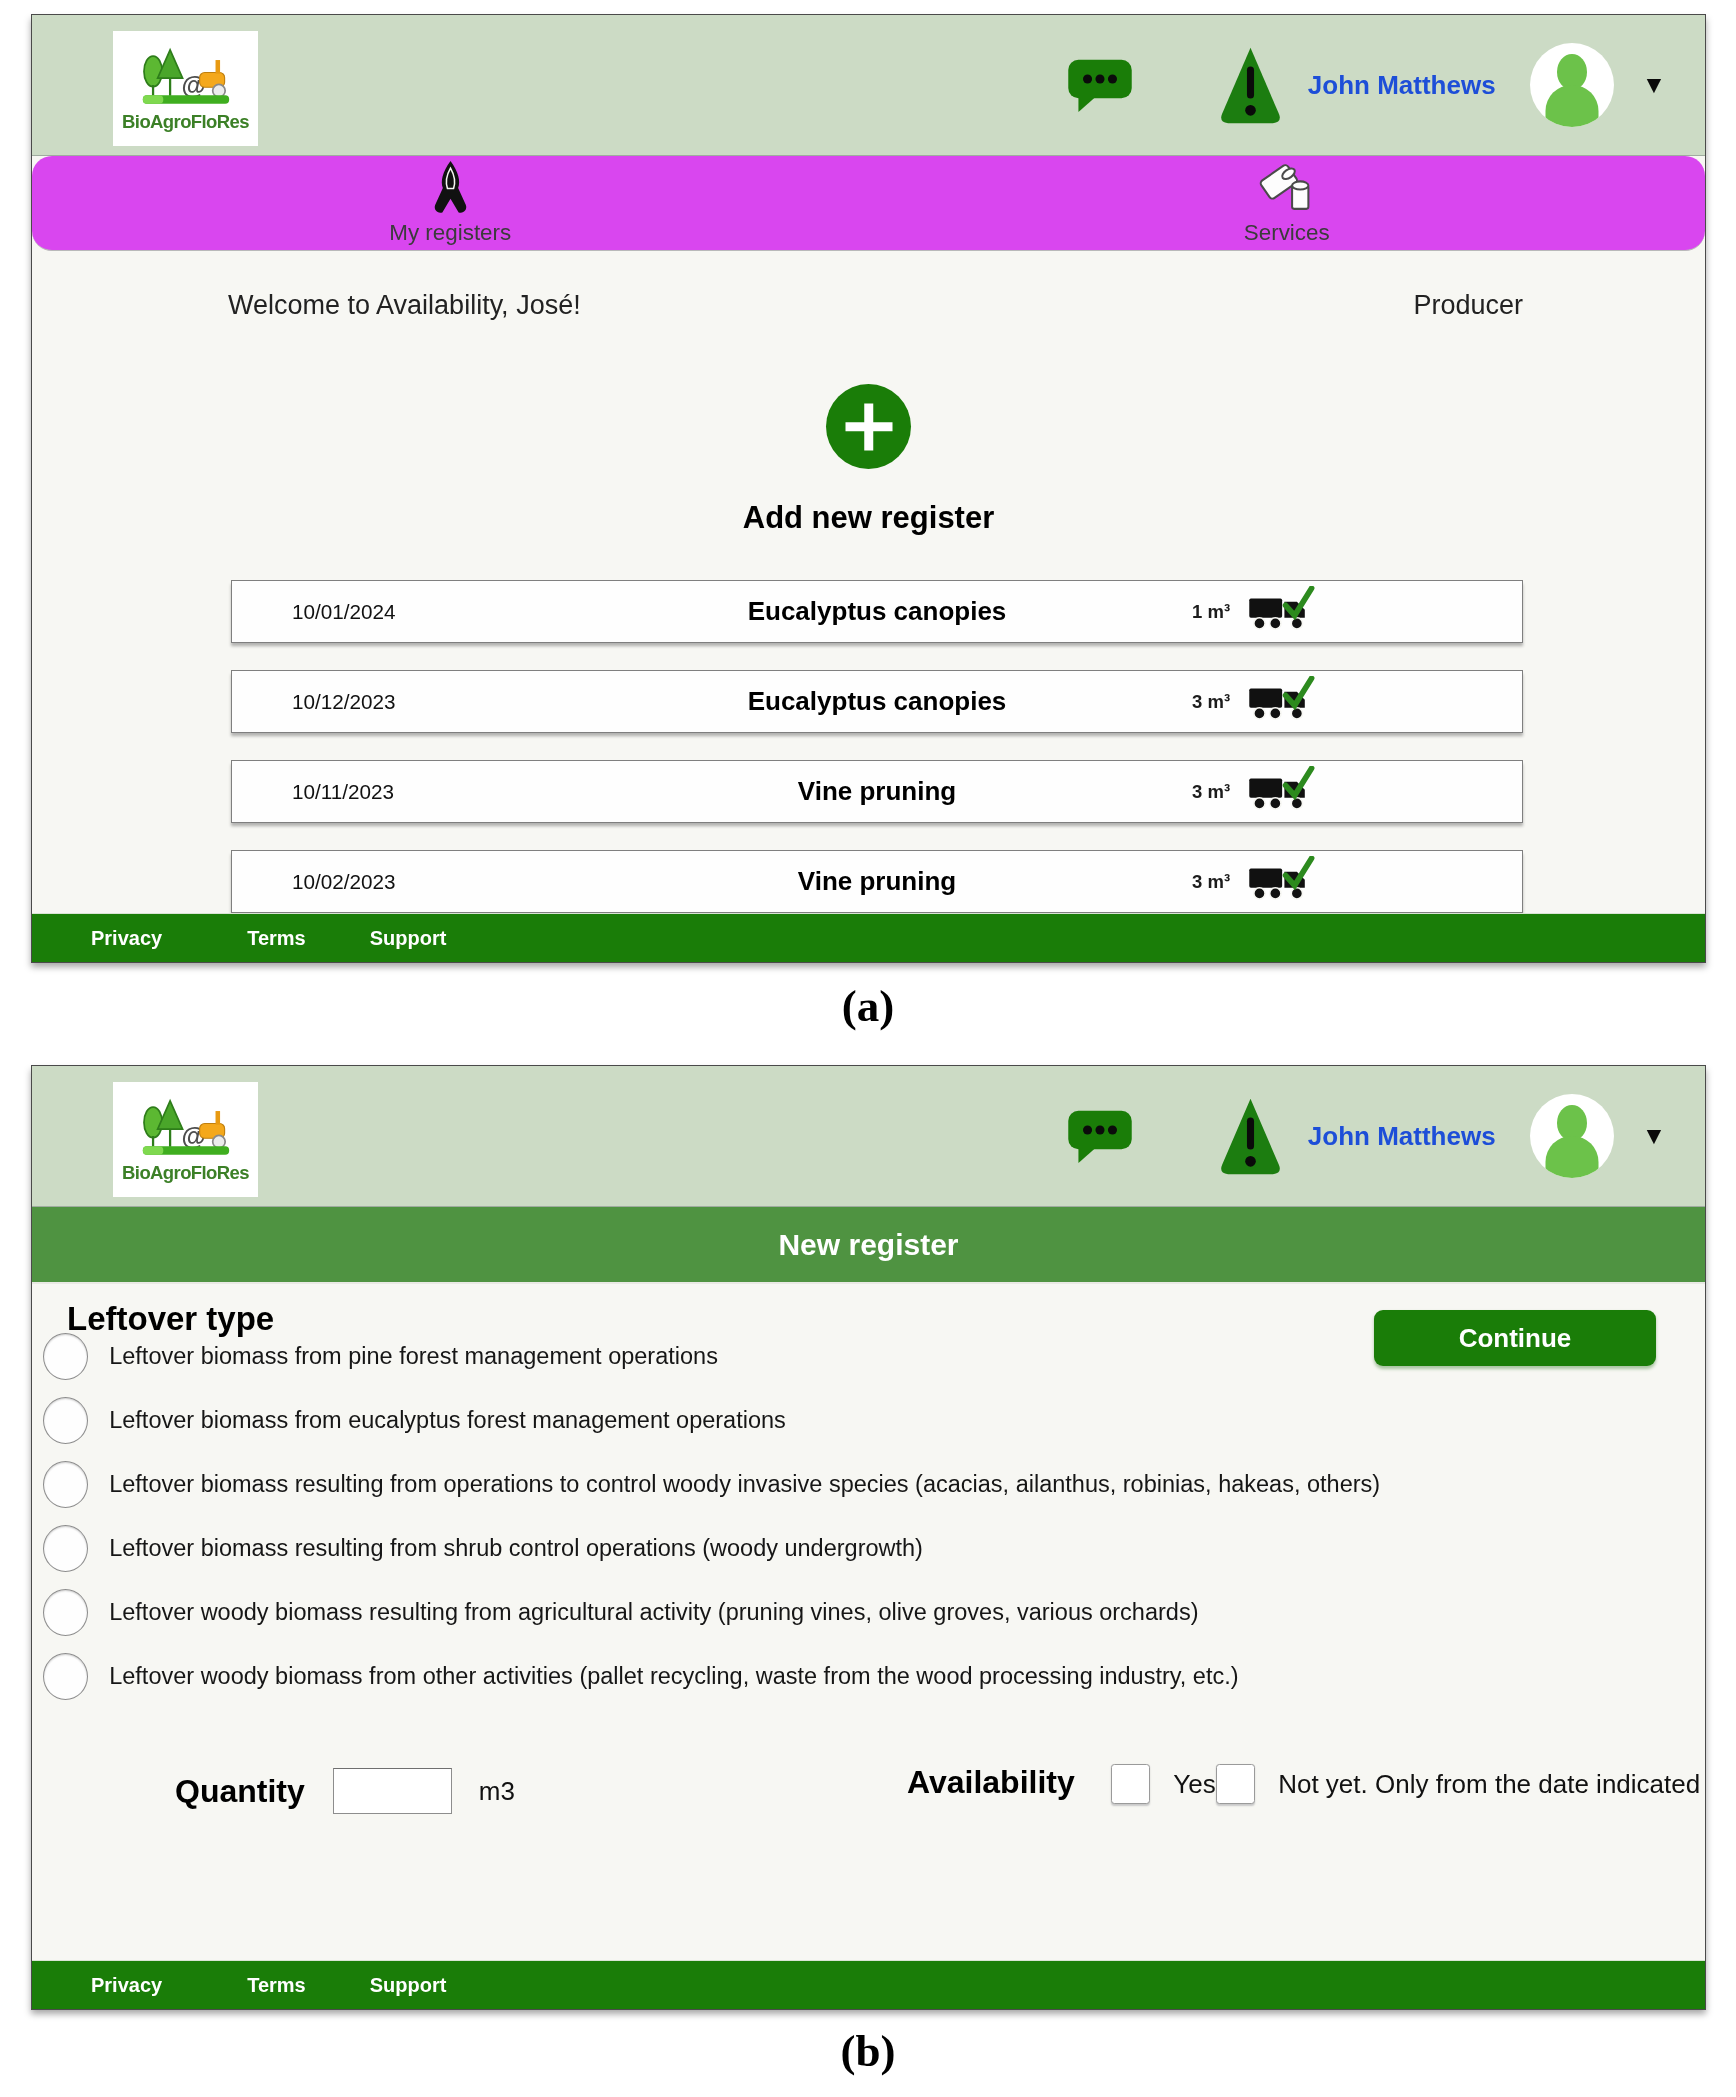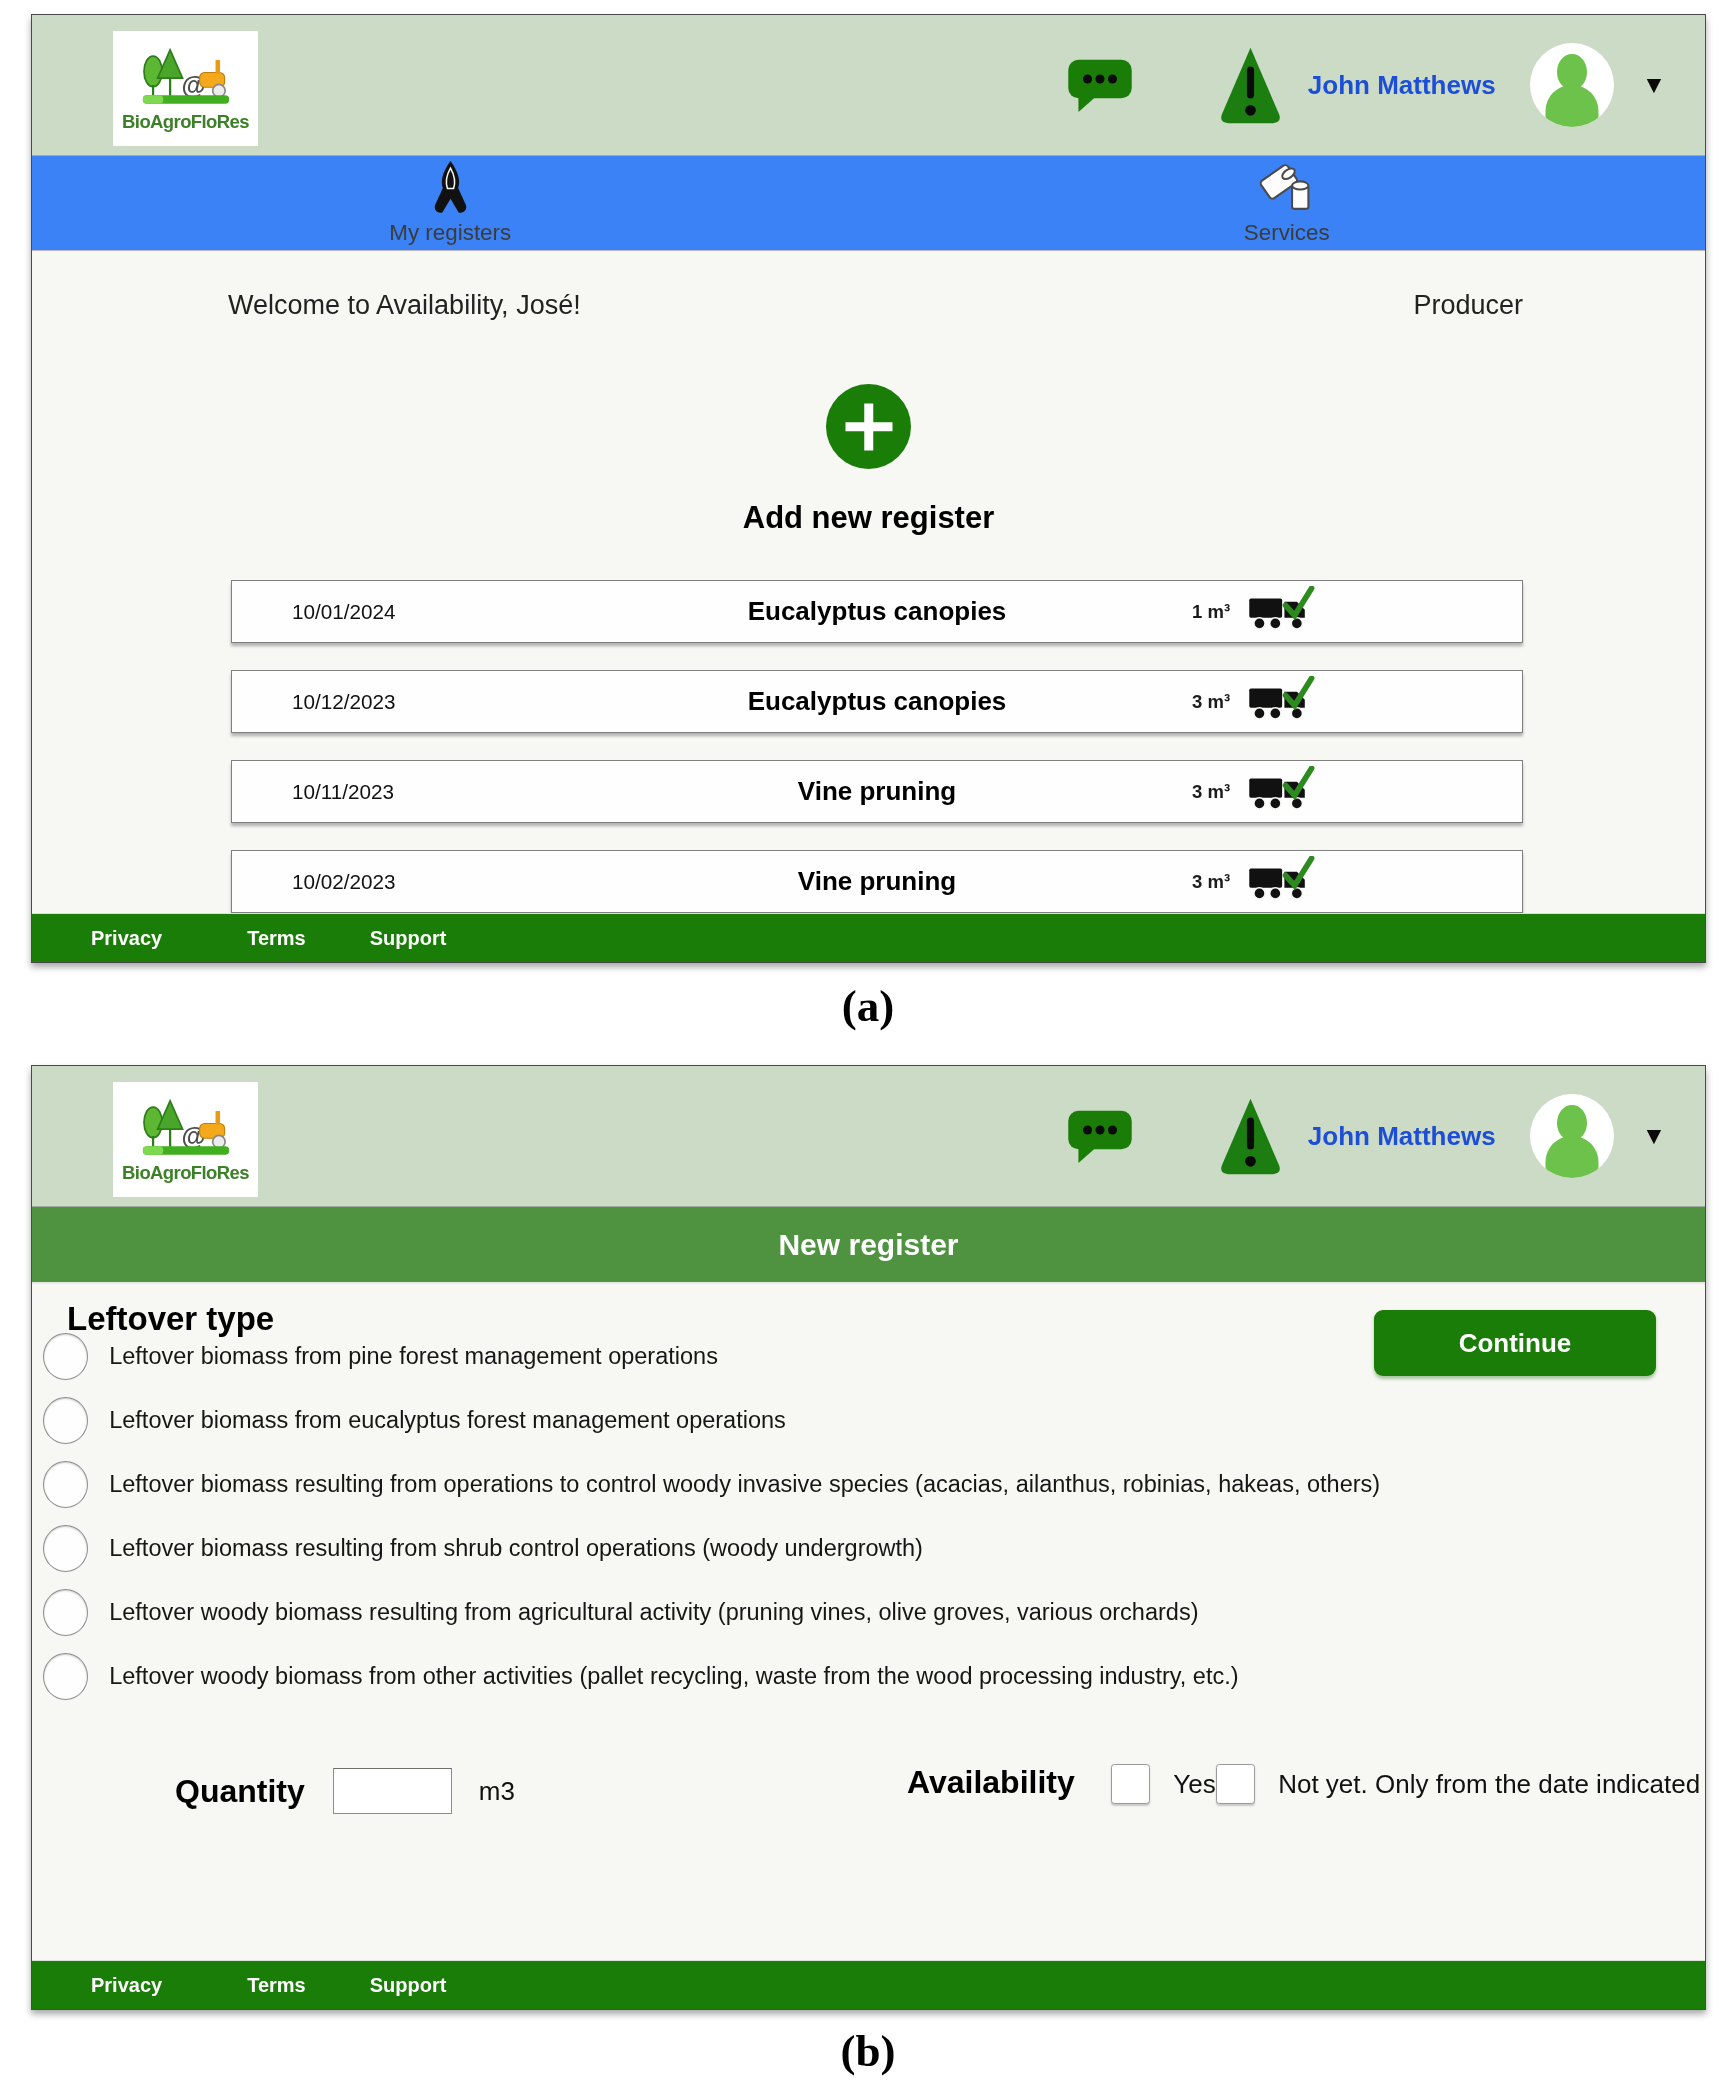--- a/index.html
+++ b/index.html
@@ -28,21 +28,21 @@
   .user-name{font-size:26px;font-weight:bold;color:#1d4ed8;margin-right:34px;white-space:nowrap;}
   .avatar{width:84px;height:84px;border-radius:50%;background:#ffffff;overflow:hidden;
           position:relative;margin-right:28px;flex:none;}
   .avatar-head{position:absolute;top:11.2px;left:50%;transform:translateX(-50%);
                width:30px;height:36px;border-radius:50%;background:#6cc24a;}
   .avatar-body{position:absolute;bottom:-12.3px;left:50%;transform:translateX(-50%);
                width:53px;height:54px;border-radius:26px 26px 0 0;background:#6cc24a;}
   .caret{font-size:24.6px;color:#0a0a0a;}
 
   
-  .nav-bar{height:94px;background:#3b82f6;border-bottom:1.7px solid #b9b9b9;display:flex;}
+  .nav-bar{height:94px;background:#d946ef;border-bottom:1.7px solid #b9b9b9;display:flex;border-radius:20px;}
   .nav-item{width:50%;display:flex;flex-direction:column;align-items:center;justify-content:center;cursor:pointer;}
   .nav-label{font-size:22.4px;color:#3b3b3b;margin-top:3.4px;}
 
   
   .welcome-row{display:flex;justify-content:space-between;align-items:baseline;
                padding:39px 182px 0 196px;font-size:27px;color:#222;}
   .add-block{position:absolute;left:0;top:369px;width:100%;display:flex;flex-direction:column;align-items:center;}
   .add-circle{width:85px;height:85px;border-radius:50%;background:#1a7d08;position:relative;cursor:pointer;}
   .add-circle::before,.add-circle::after{content:"";position:absolute;background:#ffffff;left:50%;top:50%;}
   .add-circle::before{width:47px;height:9.5px;transform:translate(-50%,-50%);}
@@ -62,21 +62,21 @@
               display:flex;align-items:center;padding-left:59px;box-sizing:border-box;border-top:1.1px solid #d9e4d4;}
   .footer-link{color:#ffffff;font-size:20px;font-weight:bold;cursor:pointer;}
   .footer-link.privacy{margin-right:85px;}
   .footer-link.terms{margin-right:64px;}
 
   
   .title-bar{height:75px;background:#4f9341;display:flex;align-items:center;justify-content:center;
              border-bottom:2.2px solid #e9e9e4;}
   .title-bar-text{color:#ffffff;font-size:30px;font-weight:bold;}
   .section-heading{position:absolute;left:35px;top:234px;font-size:33px;font-weight:bold;color:#000;}
-  .continue-btn{position:absolute;left:1342px;top:244px;width:282px;height:66px;background:#1a7d08;
+  .continue-btn{position:absolute;left:1342px;top:244px;width:282px;height:56px;background:#1a7d08;
                 border:none;border-radius:9px;color:#ffffff;font-size:26px;font-weight:bold;
                 font-family:"Liberation Sans",sans-serif;cursor:pointer;box-shadow:0 2.8px 3.4px #a8c4a0;}
   .options{position:absolute;left:11.2px;top:258px;width:1622px;}
   .option-row{height:64px;display:flex;align-items:center;cursor:pointer;}
   .radio{width:45px;height:47px;border-radius:50%;background:#fefefe;border:1.7px solid #8d8d8d;
          box-shadow:inset 0 1.1px 1.7px #cfcfcf;margin-right:21px;flex:none;box-sizing:border-box;}
   .option-label{font-size:23.5px;color:#161616;}
 
   .quantity-block{position:absolute;left:143px;top:702px;display:flex;align-items:center;}
   .field-label{font-size:32px;font-weight:bold;color:#000;}

